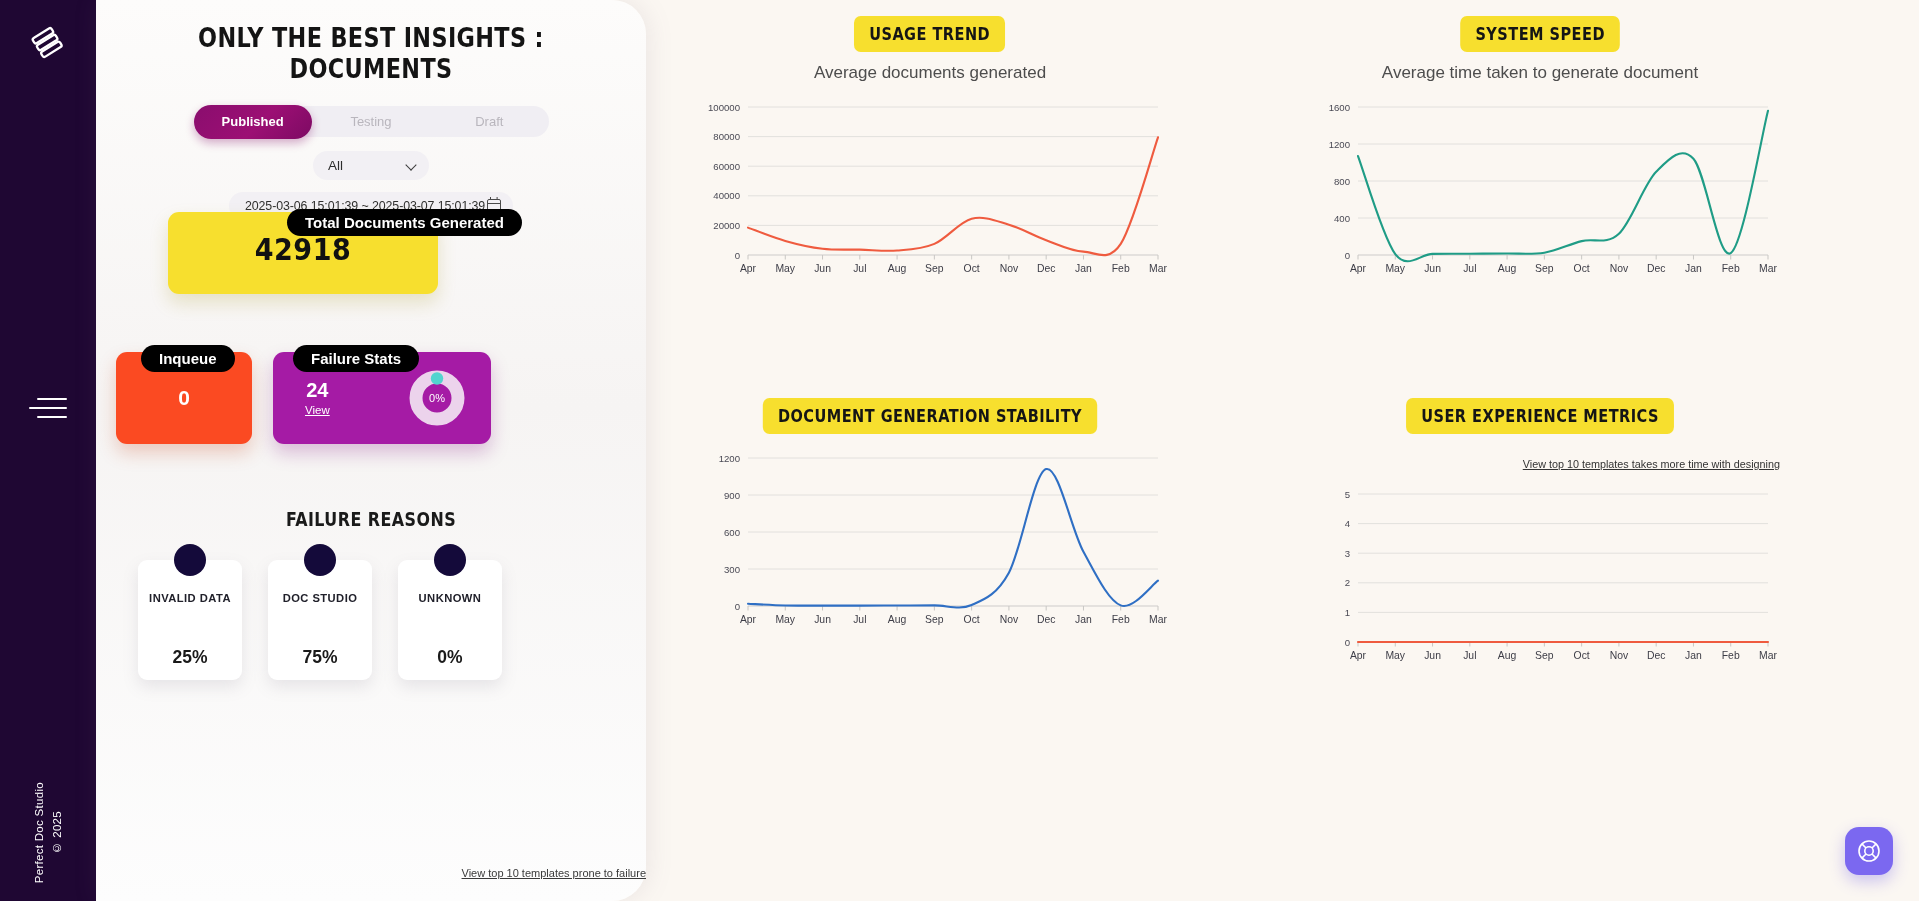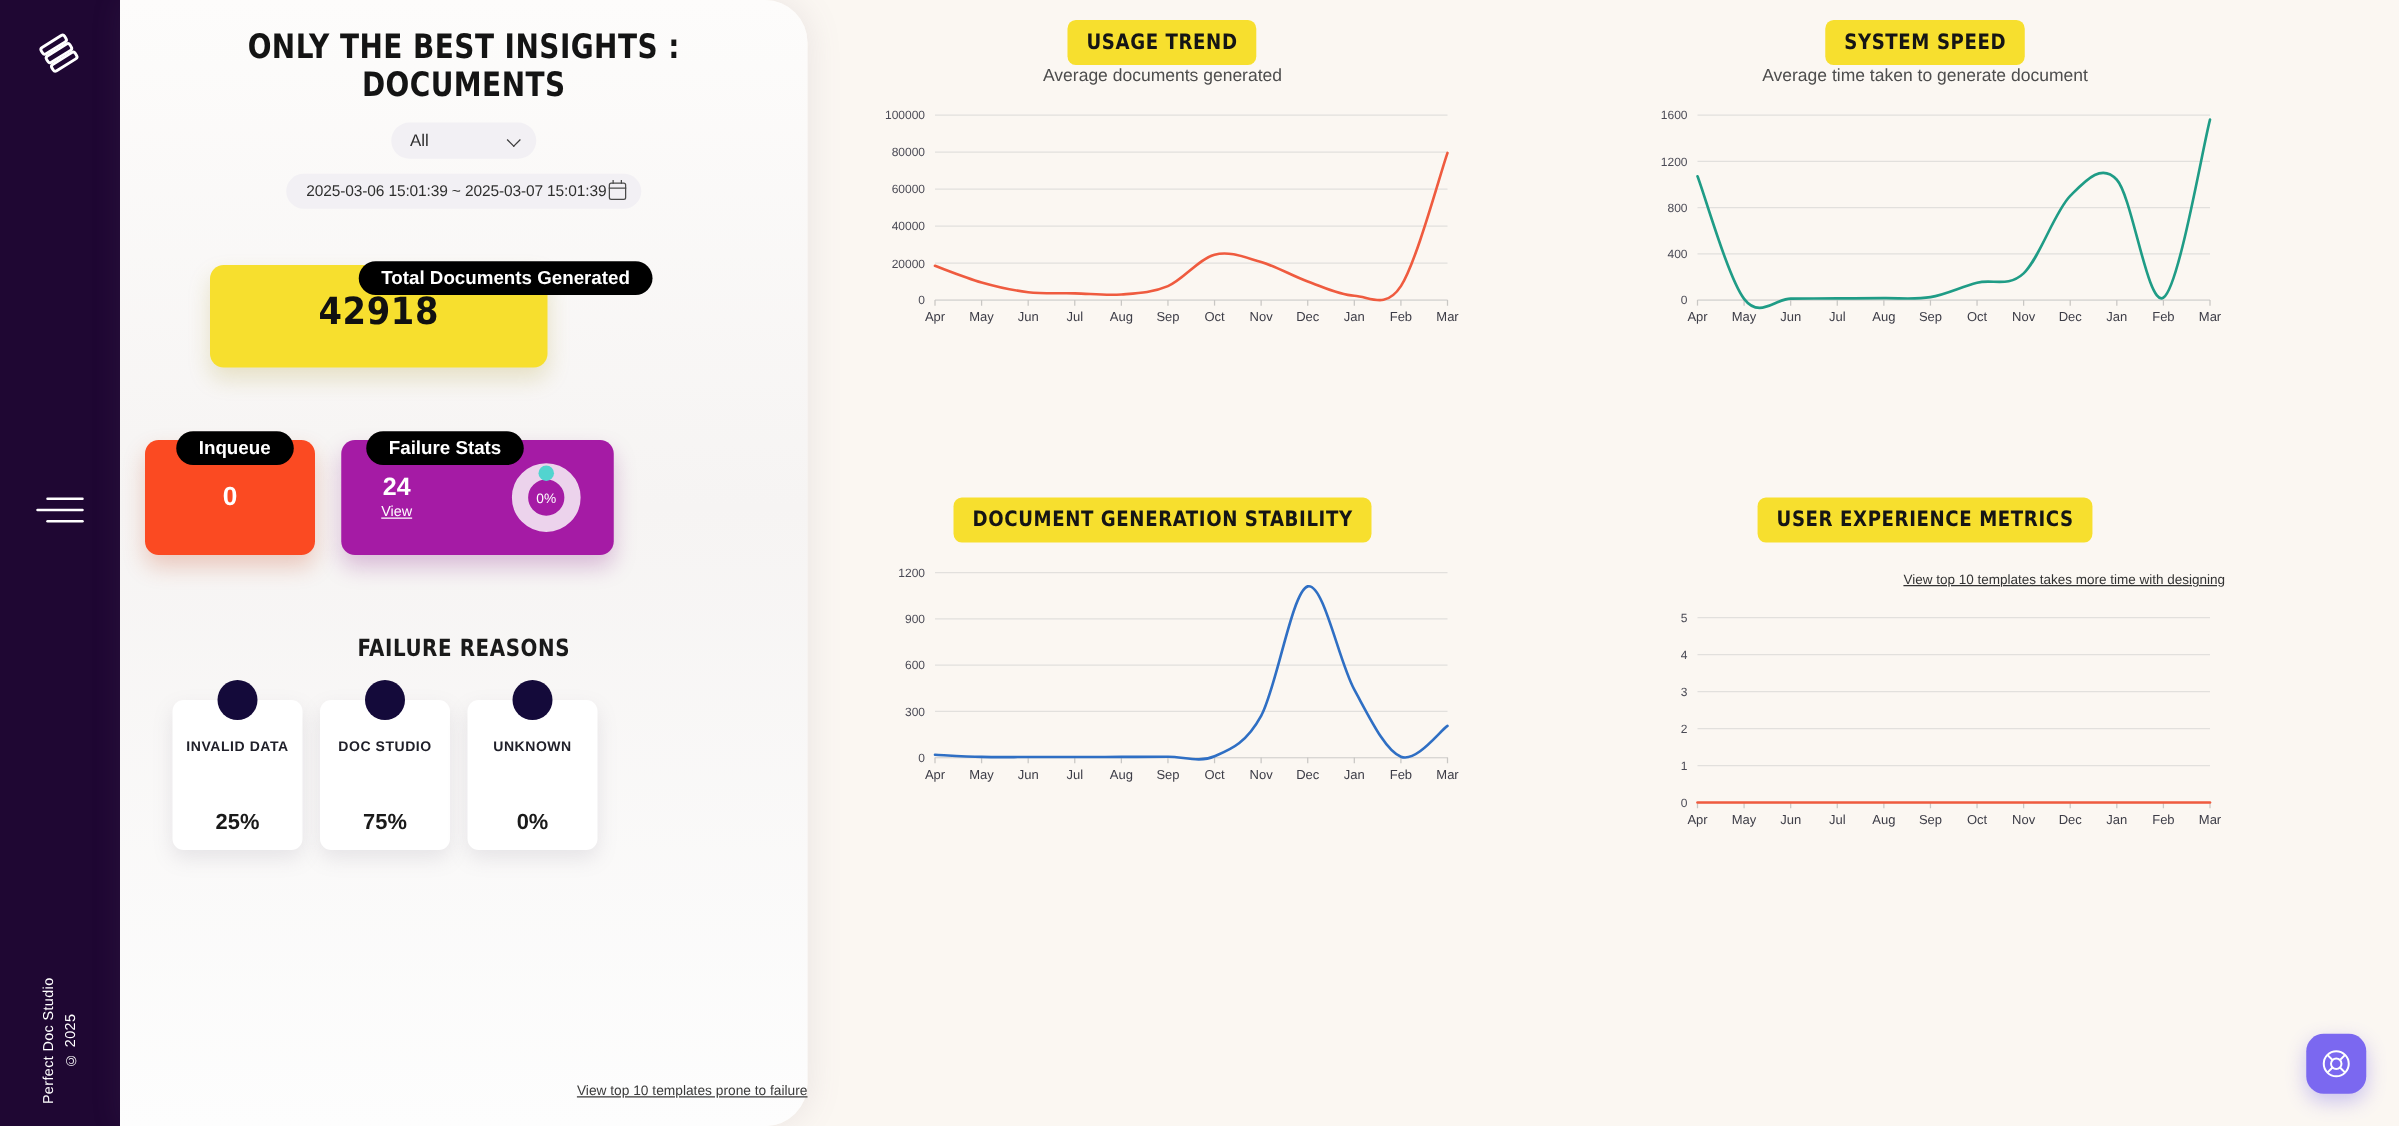--- a/index.html
+++ b/index.html
@@ -129,21 +129,21 @@
   .fs-left .view { color: #fff; font-size: 11.5px; margin-top: 4px; text-decoration: underline; cursor: pointer; }
   .donut-wrap { position: absolute; right: 26px; top: 50%; transform: translateY(-50%); width: 56px; height: 56px; }
 
   
   .fr-title {
     position: absolute; left: 0; right: 0; top: 508px; text-align: center;
     font-family: "DejaVu Sans Condensed","Liberation Sans Narrow","Liberation Sans", sans-serif;
     font-weight: 700; font-size: 19px; letter-spacing: .5px; color: #1a1a1a;
     transform: scaleX(.93);
   }
-  .fr-row { position: absolute; left: 42px; top: 560px; display: flex; gap: 14px; align-items: flex-end; }
+  .fr-row { position: absolute; left: 42px; top: 560px; display: flex; gap: 26px; align-items: flex-end; }
   .fr-card {
     width: 104px; height: 120px; background: #fff; border-radius: 9px;
     box-shadow: 0 7px 16px rgba(130,125,140,.16);
     display: flex; flex-direction: column; align-items: center; position: relative;
   }
   .fr-dot {
     position: absolute; top: -16px; width: 32px; height: 32px; border-radius: 50%;
     background: #140a3a;
   }
   .fr-label { margin-top: 32px; font-size: 11.2px; font-weight: 700; letter-spacing: .45px; color: #20202a; }
@@ -162,21 +162,21 @@
   .cell-bl { left: 30px;  top: 398px; }
   .cell-br { left: 640px; top: 398px; }
 
   .badge {
     display: block; margin: 0 auto; width: fit-content;
     background: #f7df2e; border-radius: 7px; padding: 8px 16px;
     font-family: "DejaVu Sans Condensed","Liberation Sans Narrow","Liberation Sans", sans-serif;
     font-weight: 700; font-size: 17px; letter-spacing: .5px; color: #151515;
     transform: scaleX(.95);
   }
-  .subtitle { text-align: center; font-size: 14px; color: #4d4d4d; }
+  .subtitle { text-align: center; margin-top: 11px; font-size: 17px; color: #4d4d4d; }
   .sub-link { display:block; text-align:right; margin-top: 24px; font-size: 10.8px; color: #333;
     text-decoration: underline; cursor: pointer; }
   .plot { margin-top: 14px; width: 480px; height: 190px; }
   .plot svg { display: block; }
 
   .help-fab {
     position: absolute; right: 26px; bottom: 26px; width: 48px; height: 48px;
     border-radius: 14px; background: #7b68f0; cursor: pointer;
     display: flex; align-items: center; justify-content: center;
     box-shadow: 0 6px 16px rgba(100,80,230,.32);
@@ -205,20 +205,25 @@
     <div class="copyright">
       <span>© 2025</span>
       <span>Perfect Doc Studio</span>
     </div>
   </div>
 
   <div class="left-panel">
 
     <div class="panel-title">ONLY THE BEST INSIGHTS : DOCUMENTS</div>
 
+    <div class="seg">
+      <div class="seg-item active">Published</div>
+      <div class="seg-item">Testing</div>
+      <div class="seg-item">Draft</div>
+    </div>
 
     <div class="select-box">
       <span class="val">All</span>
       <span class="chev"></span>
     </div>
 
     <div class="daterange">
       <span class="txt">2025-03-06 15:01:39 ~ 2025-03-07 15:01:39</span>
       <span class="cal-ico"></span>
     </div>

